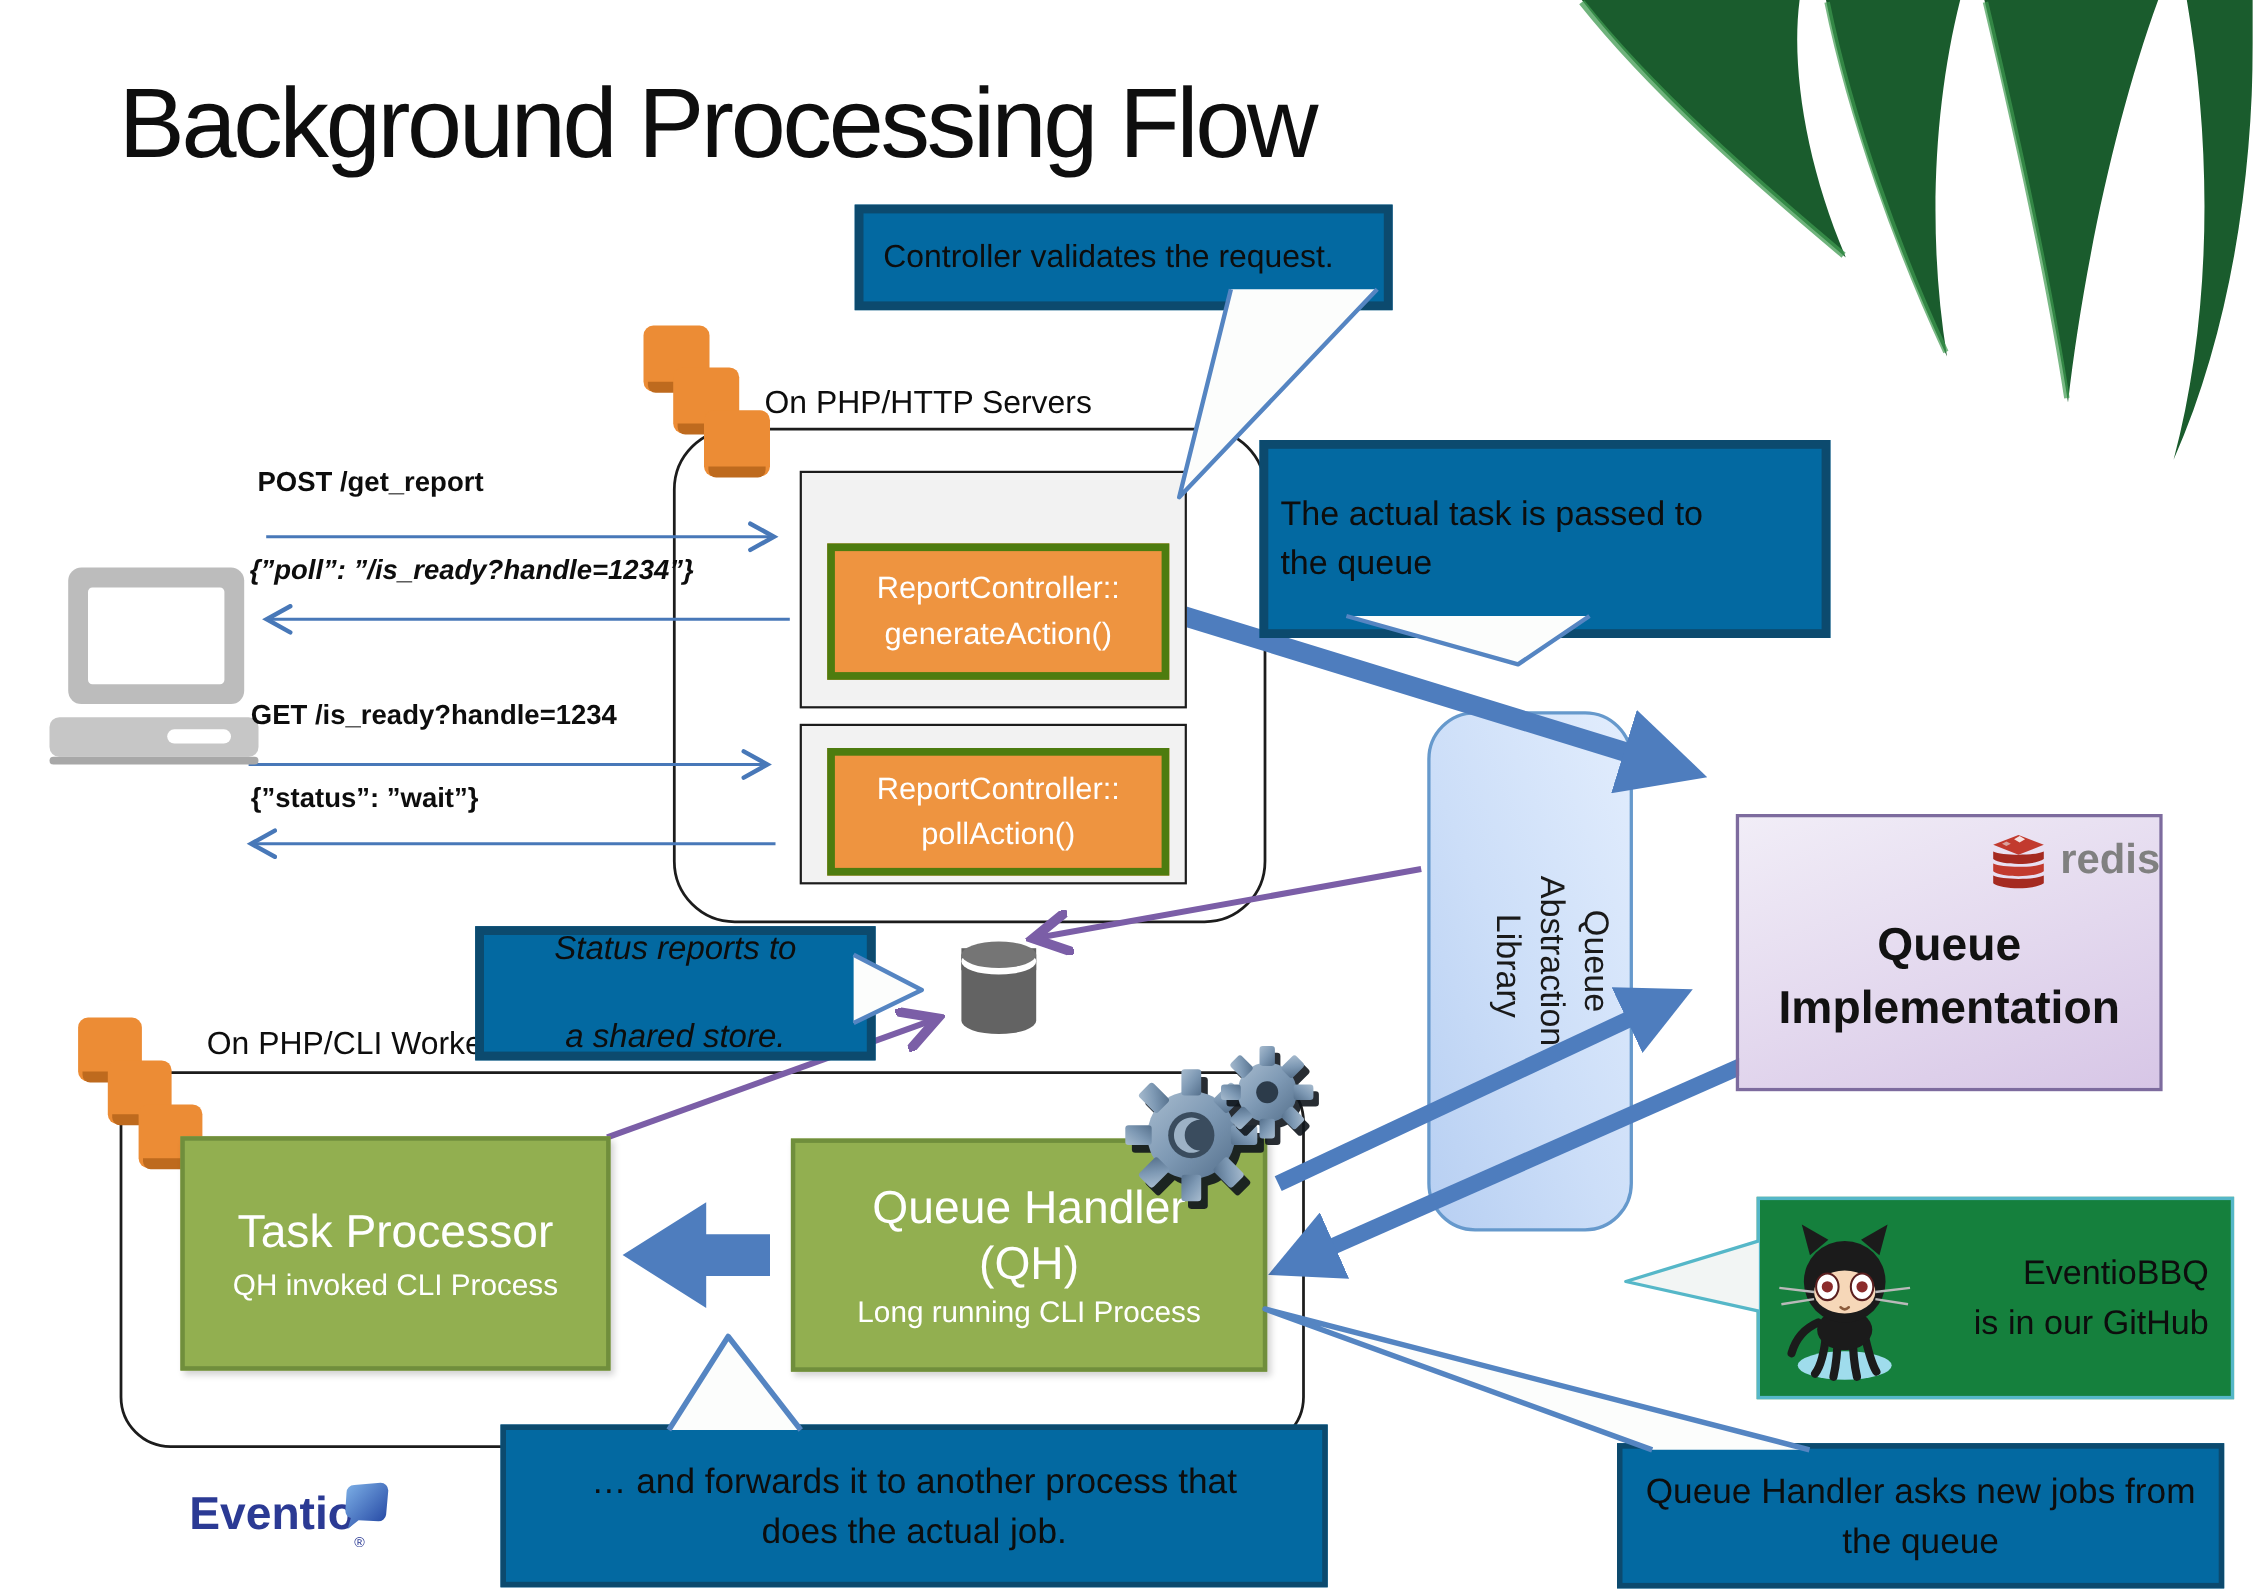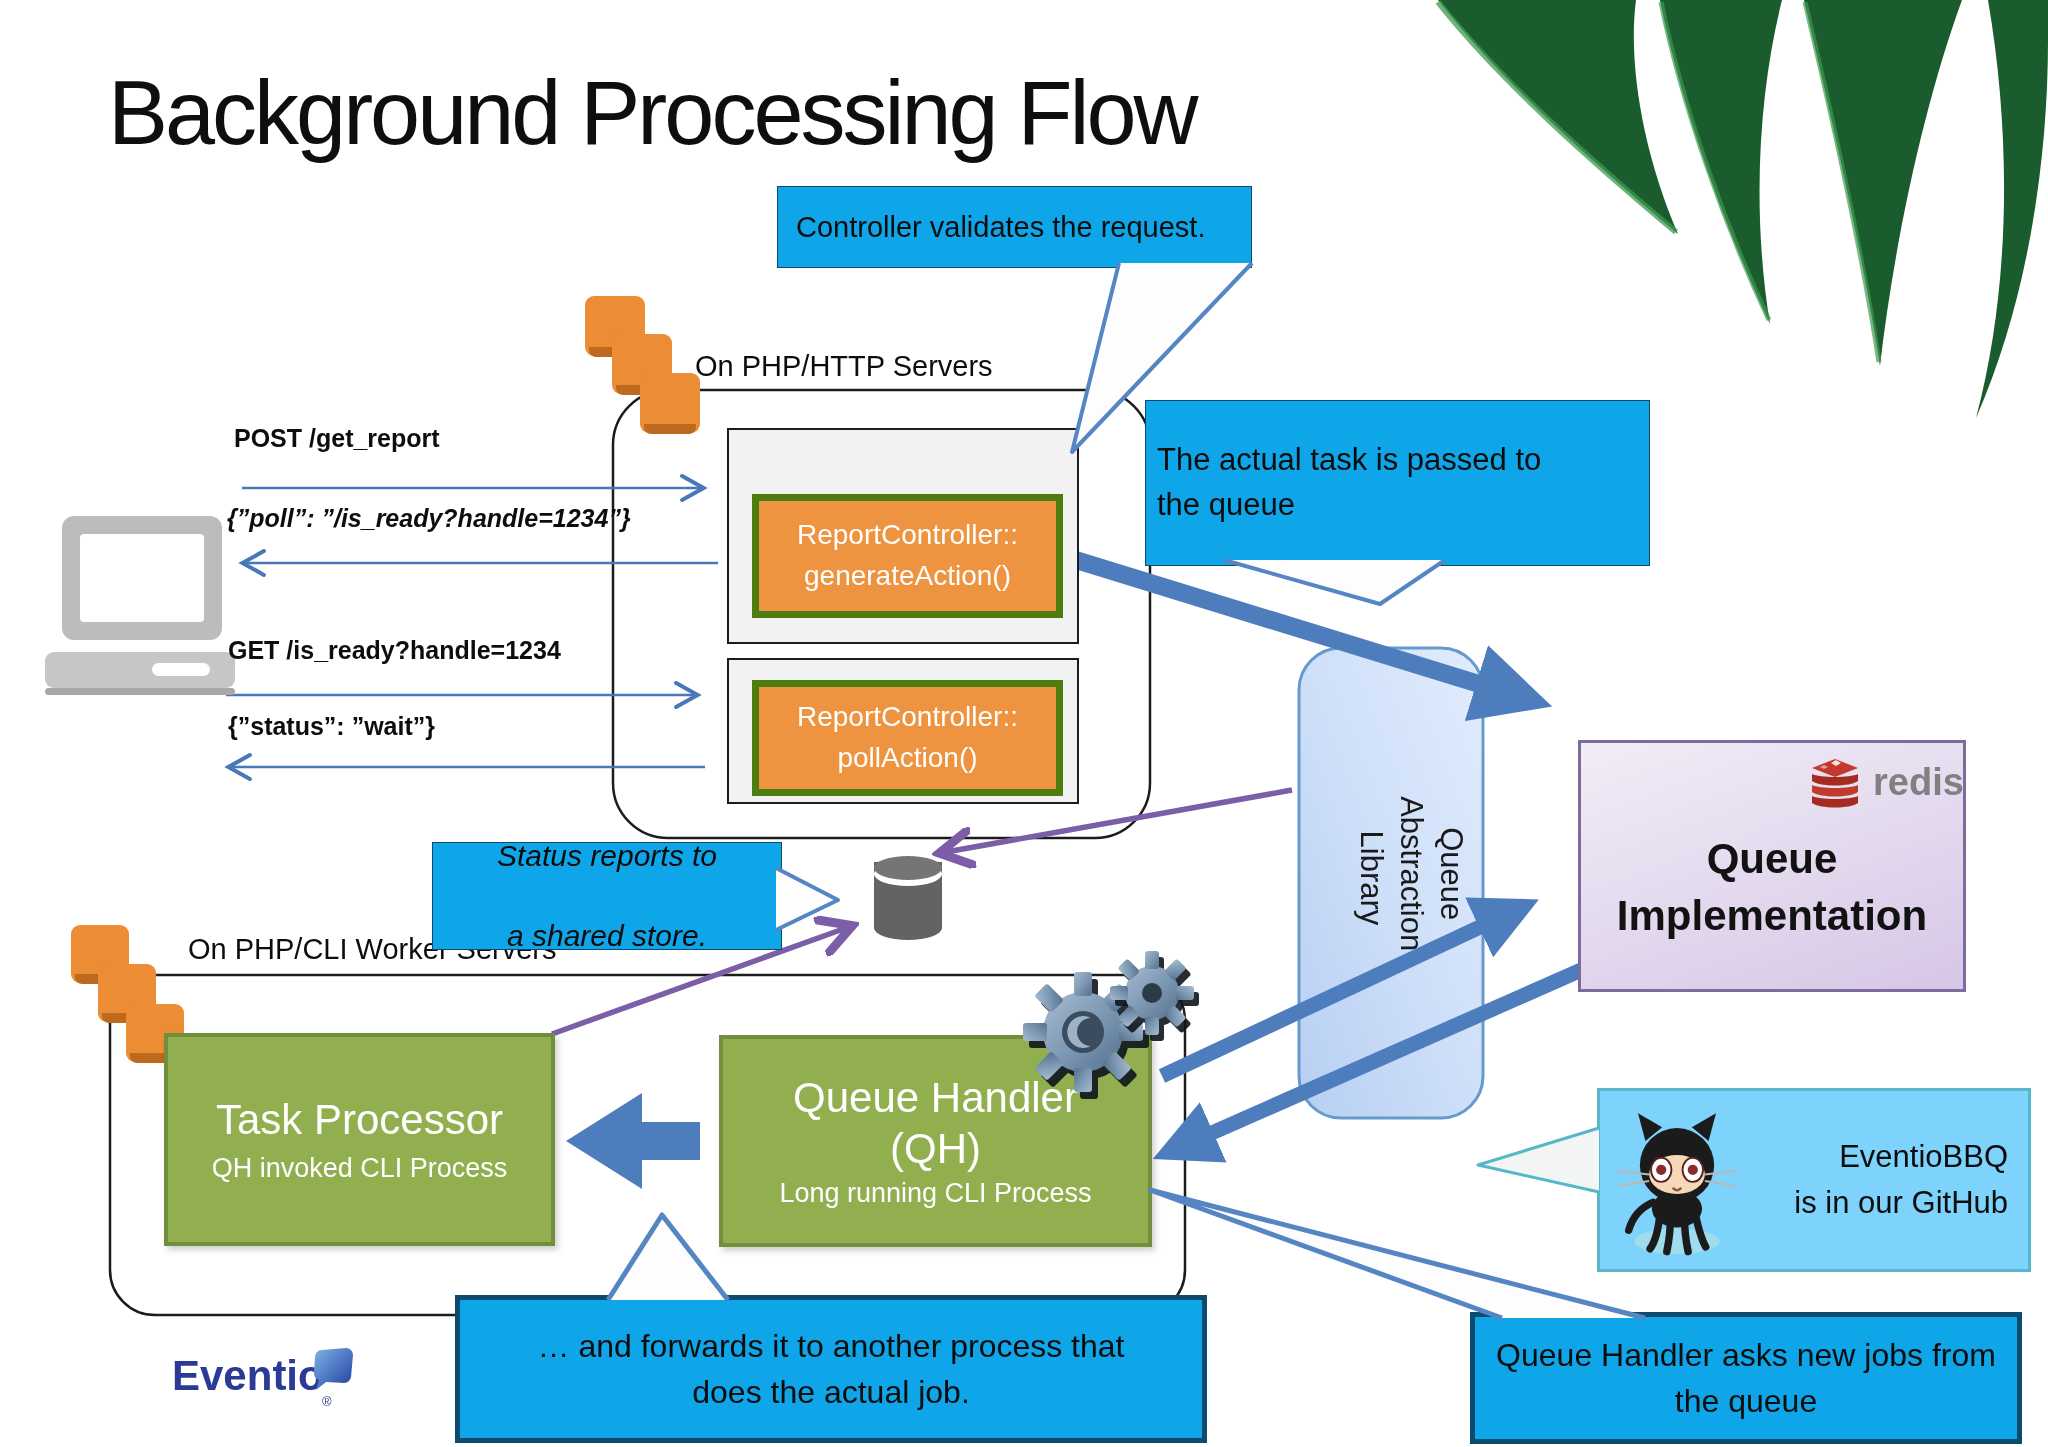--- a/index.html
+++ b/index.html
@@ -13,27 +13,27 @@
   .page-title{left:108px;top:62px;font-size:90px;letter-spacing:-3px;color:#0e0e0e;white-space:nowrap;}
   .sec-label{font-size:29px;color:#0d0d0d;white-space:nowrap;}
   .req-label{font-size:25px;font-weight:bold;color:#0d0d0d;white-space:nowrap;}
   .gray-box{background:#f2f2f2;border:2px solid #1c1c1c;}
   .orange-box{background:#EE9440;border:7px solid #4d7c0f;color:#fff;text-align:center;
               font-size:28px;line-height:1.45;display:flex;flex-direction:column;justify-content:center;}
   .green-box{background:#92AF50;border:4px solid #708E3C;color:#fff;text-align:center;
              display:flex;flex-direction:column;justify-content:center;box-shadow:3px 4px 6px rgba(0,0,0,.18);}
   .green-title{font-size:42px;line-height:1.2;}
   .green-sub{font-size:27px;margin-top:8px;}
-  .callout{background:#0ea5e9;border:1px solid #0c4a6e;color:#0d0d0d;display:flex;flex-direction:column;justify-content:center;}
+  .callout{background:#0369a1;border:8px solid #0c4a6e;color:#0d0d0d;display:flex;flex-direction:column;justify-content:center;}
   .callout .cline{width:100%;text-align:center;}
   .redis-box{background:linear-gradient(160deg,#f1edf7 0%,#e3d8ee 55%,#d7c6e6 100%);
              border:3px solid #7D6B9E;}
   .qimpl{font-size:42px;font-weight:bold;color:#121212;text-align:center;line-height:1.35;}
   .redis-word{font-size:38px;font-weight:bold;color:#808080;}
-  .github-callout{background:#7dd3fc;border:3px solid #55B7C8;}
+  .github-callout{background:#15803d;border:3px solid #55B7C8;}
   .eventio-text{font-size:42px;font-weight:bold;color:#2b3a94;letter-spacing:0px;}
 </style>
 </head>
 <body>
 
 <svg id="base-svg" width="2048" height="1447" viewBox="0 0 2048 1447">
   <defs>
     <marker id="thinHead" viewBox="0 0 12 12" markerWidth="11" markerHeight="11" refX="8.5" refY="6" orient="auto">
       <path d="M1,1 L10,6 L1,11" fill="none" stroke="#4878B8" stroke-width="1.7" stroke-linecap="round"></path>
     </marker>

